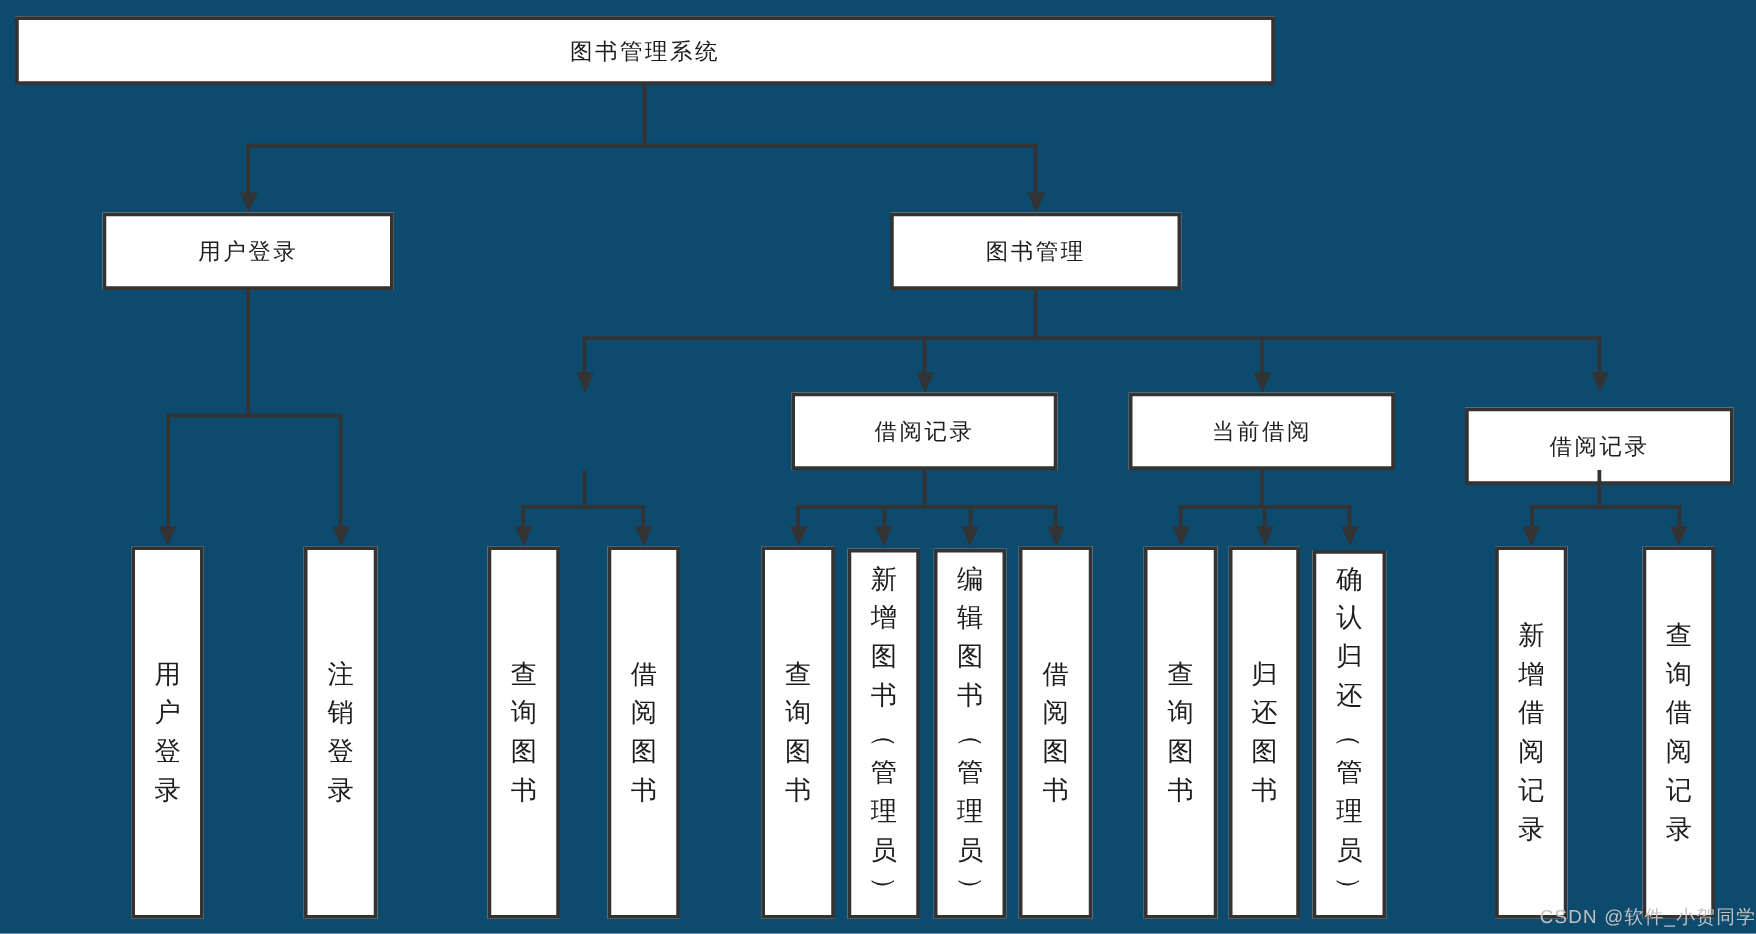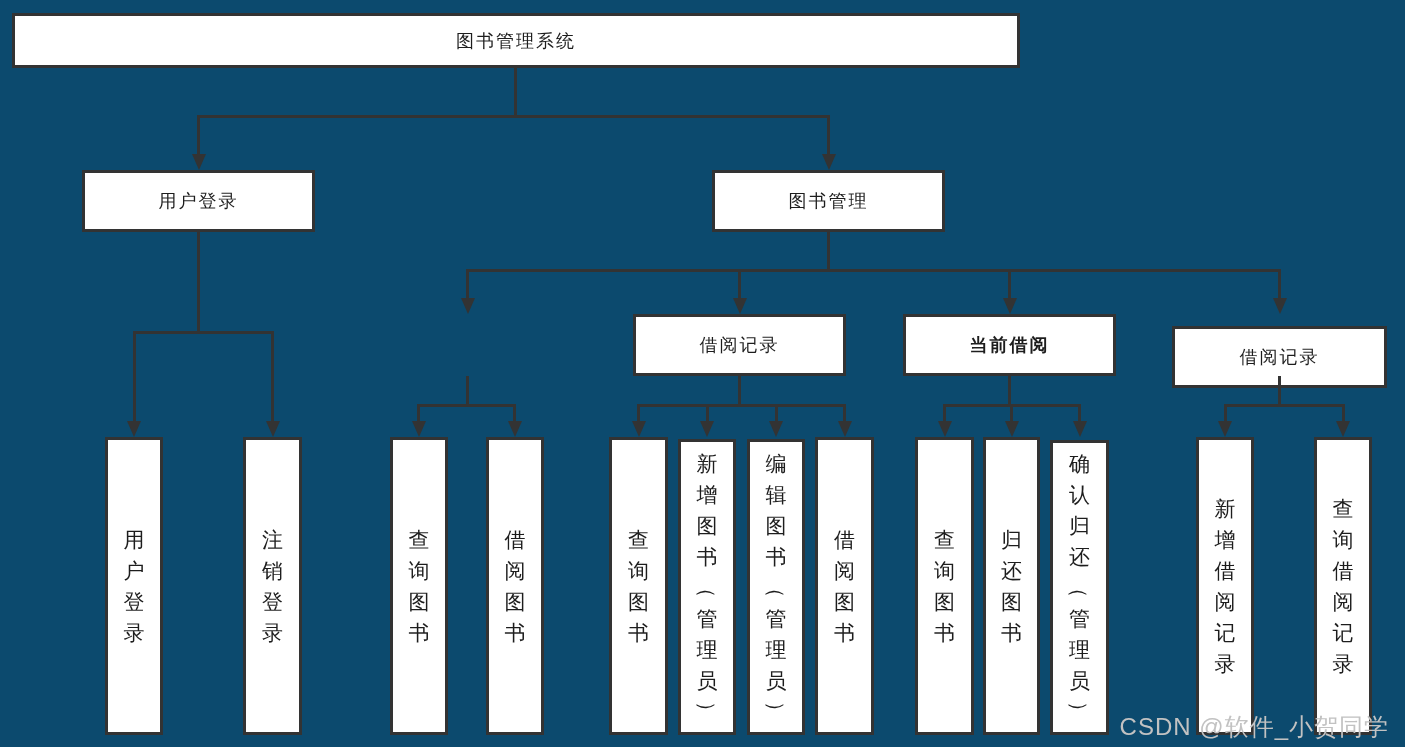--- a/index.html
+++ b/index.html
@@ -55,23 +55,23 @@
   .arrow {
     position: absolute;
     width: 0;
     height: 0;
     border-left: 7px solid transparent;
     border-right: 7px solid transparent;
     border-top: 16px solid #333333;
   }
   .watermark {
     position: absolute;
-    right: 16px;
+    right: 0;
     bottom: 4px;
-    font-size: 24px;
+    font-size: 15px;
     color: #c2c2c2;
     letter-spacing: 1px;
     white-space: nowrap;
   }
 </style>
 </head>
 <body>
 
 <div class="canvas">
 
@@ -107,21 +107,21 @@
   <div class="line" style="left:738px; top:269px; width:3px; height:31px;"></div>
   <div class="arrow" style="left:733px; top:298px;"></div>
   <div class="line" style="left:1008px; top:269px; width:3px; height:31px;"></div>
   <div class="arrow" style="left:1003px; top:298px;"></div>
   <div class="line" style="left:1278px; top:269px; width:3px; height:31px;"></div>
   <div class="arrow" style="left:1273px; top:298px;"></div>
 
   <div class="node" style="left:633px; top:314px; width:213px; height:62px;">
     <span class="hlabel">借阅记录</span>
   </div>
-  <div class="node" style="left:903px; top:314px; width:213px; height:62px;font-weight:bold;">
+  <div class="node" style="left:903px; top:314px; width:213px; height:62px;">
     <span class="hlabel">当前借阅</span>
   </div>
   <div class="node" style="left:1172px; top:314px; width:215px; height:62px;margin-top:12px;">
     <span class="hlabel">借阅记录</span>
   </div>
 
   <div class="line" style="left:466px; top:376px; width:3px; height:31px;"></div>
   <div class="line" style="left:417px; top:404px; width:99px; height:3px;"></div>
   <div class="line" style="left:417px; top:404px; width:3px; height:18px;"></div>
   <div class="arrow" style="left:412px; top:421px;"></div>

